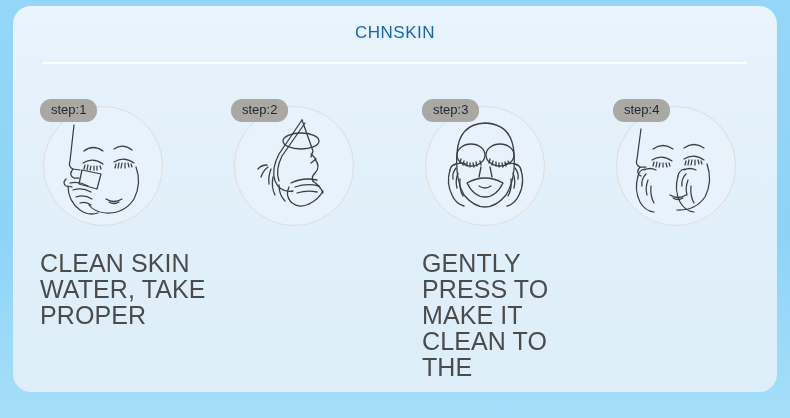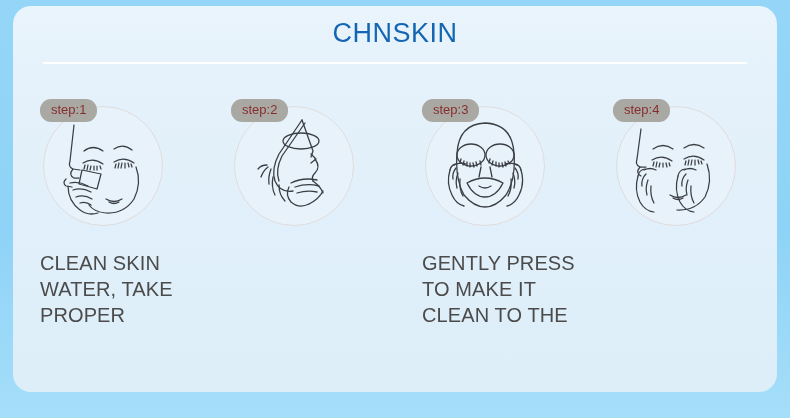--- a/index.html
+++ b/index.html
@@ -39,21 +39,21 @@
   
   #title-wrap {
     position: absolute;
     left: 0;
     top: 10px;
     width: 764px;
     text-align: center;
   }
   #brand-title {
     display: inline-block;
-    font-size: 27px;
+    font-size: 17px;
     letter-spacing: 0.5px;
     font-weight: 400;
     color: #1466b5;
     line-height: 34px;
     text-align: center;
   }
 
   
   #divider {
     position: absolute;
@@ -100,32 +100,32 @@
     overflow: hidden;
   }
   .circle svg { display: block; }
 
   .badge {
     position: absolute;
     left: 0px;
     top: 13px;
     z-index: 4;
     background: #a6a39d;
-    color: #7f1d1d;
+    color: #0f172a;
     font-size: 13px;
     line-height: 20px;
     padding: 1px 11px 2px 11px;
     border-radius: 11px;
     white-space: nowrap;
     opacity: 0.93;
   }
 
   .caption {
     margin-top: 14px;
-    font-size: 20px;
+    font-size: 25px;
     line-height: 26px;
     color: #4b4b4b;
     letter-spacing: 0.1px;
     width: 168px;
   }
 </style>
 </head>
 <body>
 
 <div id="banner">

